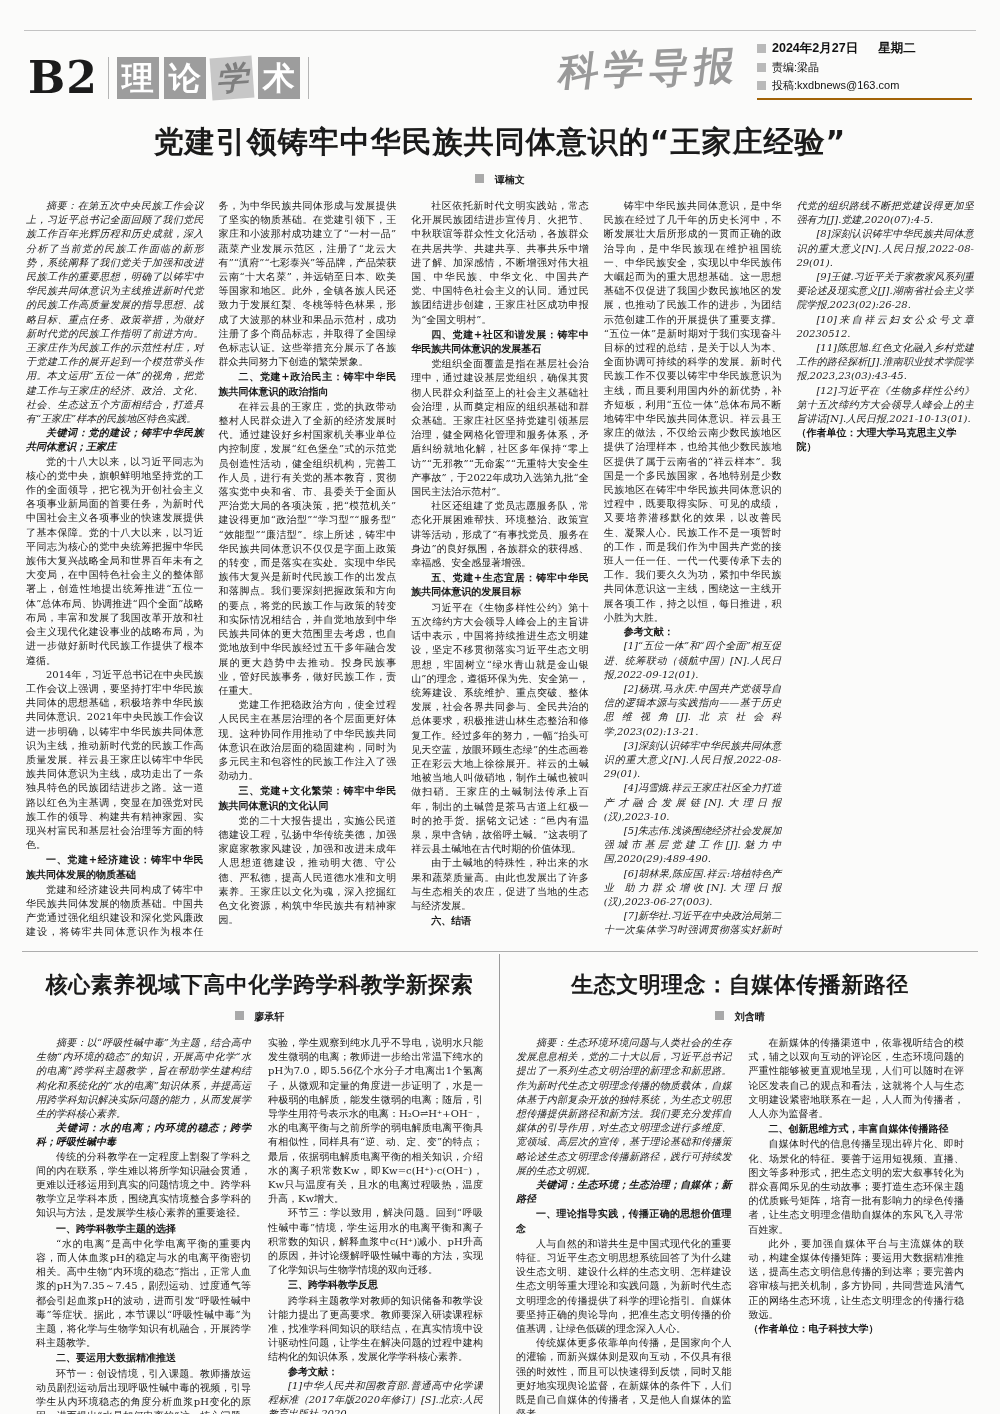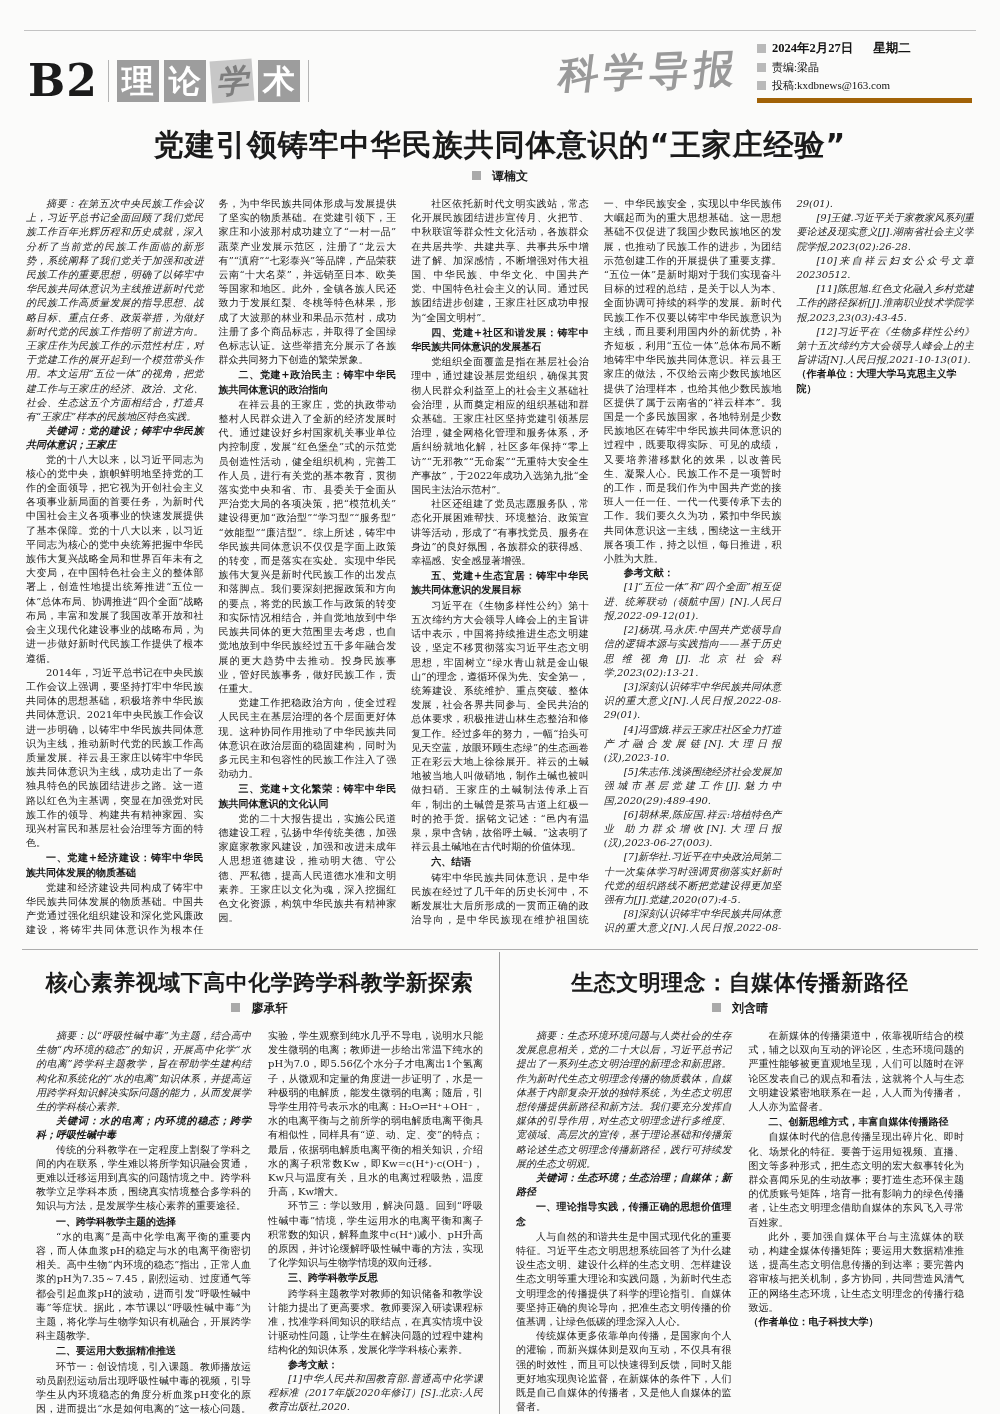--- a/index.html
+++ b/index.html
@@ -16,31 +16,31 @@
   header { display:flex; justify-content:space-between; align-items:flex-end; padding:34px 2px 6px 2px; }
   .header-left { display:flex; align-items:center; }
   .edition { font-size:44px; font-weight:bold; font-family:"DejaVu Serif",serif; letter-spacing:1px; padding-right:10px; line-height:1; }
   .tiles { display:flex; align-items:center; border-left:1px solid #b5b5b5; border-right:1px solid #b5b5b5; padding:0 8px; gap:5px; }
   .tile { width:42px; height:42px; background:#9d9d9d; color:#fff; font-family:"DejaVu Sans",sans-serif;
           font-weight:bold; font-size:32px; line-height:42px; text-align:center; display:inline-block; }
   .tile.alt { background:#c7c7c7; color:#7e7e7e; font-style:italic; transform:rotate(-4deg); }
   .header-right { display:flex; align-items:flex-end; gap:18px; }
   .masthead { font-size:40px; font-weight:bold; color:#9a9a9a; letter-spacing:5px;
               transform:skewX(-9deg) rotate(-2deg); font-family:"DejaVu Serif",serif; padding-bottom:4px; }
-  .pubinfo { font-family:Liberation Serif, serif; font-size:11px; color:#111;
-             border-bottom:5px solid #a16207; padding:2px 2px 5px 0; min-width:215px; }
+  .pubinfo { font-family:Liberation Sans, sans-serif; font-size:11px; color:#111;
+             border-bottom:2px solid #a16207; padding:2px 2px 5px 0; min-width:215px; }
   .info-line { display:flex; align-items:center; gap:6px; margin-top:3px; white-space:nowrap; }
   .sq { width:9px; height:9px; background:#b9b9b9; display:inline-block; flex:0 0 auto; }
   .info-line.date { font-weight:bold; font-size:12.5px; }
   .info-line .wd { margin-left:14px; }
 
   
   .headline { margin:16px 0 0 0; text-align:center; font-family:"DejaVu Sans",sans-serif;
               font-weight:900; font-size:30px; letter-spacing:1px; }
-  .byline { text-align:center; margin:2px 0 12px 0; font-size:12px; font-family:"DejaVu Sans",sans-serif; font-weight:bold; }
+  .byline { text-align:center; margin:10px 0 12px 0; font-size:10px; font-family:"DejaVu Sans",sans-serif; font-weight:bold; }
   .bsq { width:9px; height:9px; background:#a9a9a9; display:inline-block; margin-right:7px; }
   .columns-5 { column-count:5; column-gap:15px; column-fill:auto; height:742px; overflow:hidden;
                font-size:10px; line-height:14.2px; text-align:justify; }
   .columns-2 { column-count:2; column-gap:17px; column-fill:auto; height:408px; overflow:hidden;
                font-size:10px; line-height:14.2px; text-align:justify; }
   .blk { margin:0; text-indent:2em; }
   .blk.h { font-family:"DejaVu Sans",sans-serif; font-weight:bold; margin:1px 0; }
   .blk.abstract, .blk.kw, .blk.ref { font-style:italic; }
   .blk.kw { font-weight:bold; font-style:italic; }
   .blk.refhead { font-family:"DejaVu Sans",sans-serif; font-weight:bold; }
@@ -108,20 +108,21 @@
         <p class="blk p">在祥云县的王家庄，党的执政带动整村人民群众进入了全新的经济发展时代。通过建设好乡村国家机关事业单位内控制度，发展“红色堡垒”式的示范党员创造性活动，健全组织机构，完善工作人员，进行有关党的基本教育，贯彻落实党中央和省、市、县委关于全面从严治党大局的各项决策，把“模范机关”建设得更加“政治型”“学习型”“服务型”“效能型”“廉洁型”。综上所述，铸牢中华民族共同体意识不仅仅是字面上政策的转变，而是落实在实处。实现中华民族伟大复兴是新时代民族工作的出发点和落脚点。我们要深刻把握政策和方向的要点，将党的民族工作与政策的转变和实际情况相结合，并自觉地放到中华民族共同体的更大范围里去考虑，也自觉地放到中华民族经过五千多年融合发展的更大趋势中去推动。投身民族事业，管好民族事务，做好民族工作，责任重大。</p>
         <p class="blk p">党建工作把稳政治方向，使全过程人民民主在基层治理的各个层面更好体现。这种协同作用推动了中华民族共同体意识在政治层面的稳固建构，同时为多元民主和包容性的民族工作注入了强劲动力。</p>
         <p class="blk h">三、党建+文化繁荣：铸牢中华民族共同体意识的文化认同</p>
         <p class="blk p">党的二十大报告提出，实施公民道德建设工程，弘扬中华传统美德，加强家庭家教家风建设，加强和改进未成年人思想道德建设，推动明大德、守公德、严私德，提高人民道德水准和文明素养。王家庄以文化为魂，深入挖掘红色文化资源，构筑中华民族共有精神家园。</p>
         <p class="blk p">社区依托新时代文明实践站，常态化开展民族团结进步宣传月、火把节、中秋联谊等群众性文化活动，各族群众在共居共学、共建共享、共事共乐中增进了解、加深感情，不断增强对伟大祖国、中华民族、中华文化、中国共产党、中国特色社会主义的认同。通过民族团结进步创建，王家庄社区成功申报为“全国文明村”。</p>
         <p class="blk h">四、党建+社区和谐发展：铸牢中华民族共同体意识的发展基石</p>
         <p class="blk p">党组织全面覆盖是指在基层社会治理中，通过建设基层党组织，确保其贯彻人民群众利益至上的社会主义基础社会治理，从而奠定相应的组织基础和群众基础。王家庄社区坚持党建引领基层治理，健全网格化管理和服务体系，矛盾纠纷就地化解，社区多年保持“零上访”“无邪教”“无命案”“无重特大安全生产事故”，于2022年成功入选第九批“全国民主法治示范村”。</p>
         <p class="blk p">社区还组建了党员志愿服务队，常态化开展困难帮扶、环境整治、政策宣讲等活动，形成了“有事找党员、服务在身边”的良好氛围，各族群众的获得感、幸福感、安全感显著增强。</p>
         <p class="blk h">五、党建+生态宜居：铸牢中华民族共同体意识的发展目标</p>
         <p class="blk p">习近平在《生物多样性公约》第十五次缔约方大会领导人峰会上的主旨讲话中表示，中国将持续推进生态文明建设，坚定不移贯彻落实习近平生态文明思想，牢固树立“绿水青山就是金山银山”的理念，遵循环保为先、安全第一，统筹建设、系统维护、重点突破、整体发展，社会各界共同参与、全民共治的总体要求，积极推进山林生态整治和修复工作。经过多年的努力，一幅“抬头可见天空蓝，放眼环顾生态绿”的生态画卷正在彩云大地上徐徐展开。祥云的土碱地被当地人叫做硝地，制作土碱也被叫做扫硝。王家庄的土碱制法传承上百年，制出的土碱曾是茶马古道上红极一时的抢手货。据铭文记述：“邑内有温泉，泉中含钠，故俗呼土碱。”这表明了祥云县土碱地在古代时期的价值体现。</p>
+        <p class="blk p">由于土碱地的特殊性，种出来的水果和蔬菜质量高。由此也发展出了许多与生态相关的农庄，促进了当地的生态与经济发展。</p>
         <p class="blk h">六、结语</p>
         <p class="blk p">铸牢中华民族共同体意识，是中华民族在经过了几千年的历史长河中，不断发展壮大后所形成的一贯而正确的政治导向，是中华民族现在维护祖国统一、中华民族安全，实现以中华民族伟大崛起而为的重大思想基础。这一思想基础不仅促进了我国少数民族地区的发展，也推动了民族工作的进步，为团结示范创建工作的开展提供了重要支撑。“五位一体”是新时期对于我们实现奋斗目标的过程的总结，是关于以人为本、全面协调可持续的科学的发展。新时代民族工作不仅要以铸牢中华民族意识为主线，而且要利用国内外的新优势，补齐短板，利用“五位一体”总体布局不断地铸牢中华民族共同体意识。祥云县王家庄的做法，不仅给云南少数民族地区提供了治理样本，也给其他少数民族地区提供了属于云南省的“祥云样本”。我国是一个多民族国家，各地特别是少数民族地区在铸牢中华民族共同体意识的过程中，既要取得实际、可见的成绩，又要培养潜移默化的效果，以改善民生、凝聚人心。民族工作不是一项暂时的工作，而是我们作为中国共产党的接班人一任一任、一代一代要传承下去的工作。我们要久久为功，紧扣中华民族共同体意识这一主线，围绕这一主线开展各项工作，持之以恒，每日推进，积小胜为大胜。</p>
         <p class="blk refhead">参考文献：</p>
         <p class="blk ref">[1]“五位一体”和“四个全面”相互促进、统筹联动（领航中国）[N].人民日报,2022-09-12(01).</p>
         <p class="blk ref">[2]杨琪,马永庆.中国共产党领导自信的逻辑本源与实践指向——基于历史思维视角[J].北京社会科学,2023(02):13-21.</p>
         <p class="blk ref">[3]深刻认识铸牢中华民族共同体意识的重大意义[N].人民日报,2022-08-29(01).</p>
         <p class="blk ref">[4]冯雪娥.祥云王家庄社区全力打造产才融合发展链[N].大理日报(汉),2023-10.</p>
         <p class="blk ref">[5]朱志伟.浅谈围绕经济社会发展加强城市基层党建工作[J].魅力中国,2020(29):489-490.</p>
         <p class="blk ref">[6]胡林果,陈应国.祥云:培植特色产业 助力群众增收[N].大理日报(汉),2023-06-27(003).</p>
         <p class="blk ref">[7]新华社.习近平在中央政治局第二十一次集体学习时强调贯彻落实好新时代党的组织路线不断把党建设得更加坚强有力[J].党建,2020(07):4-5.</p>

